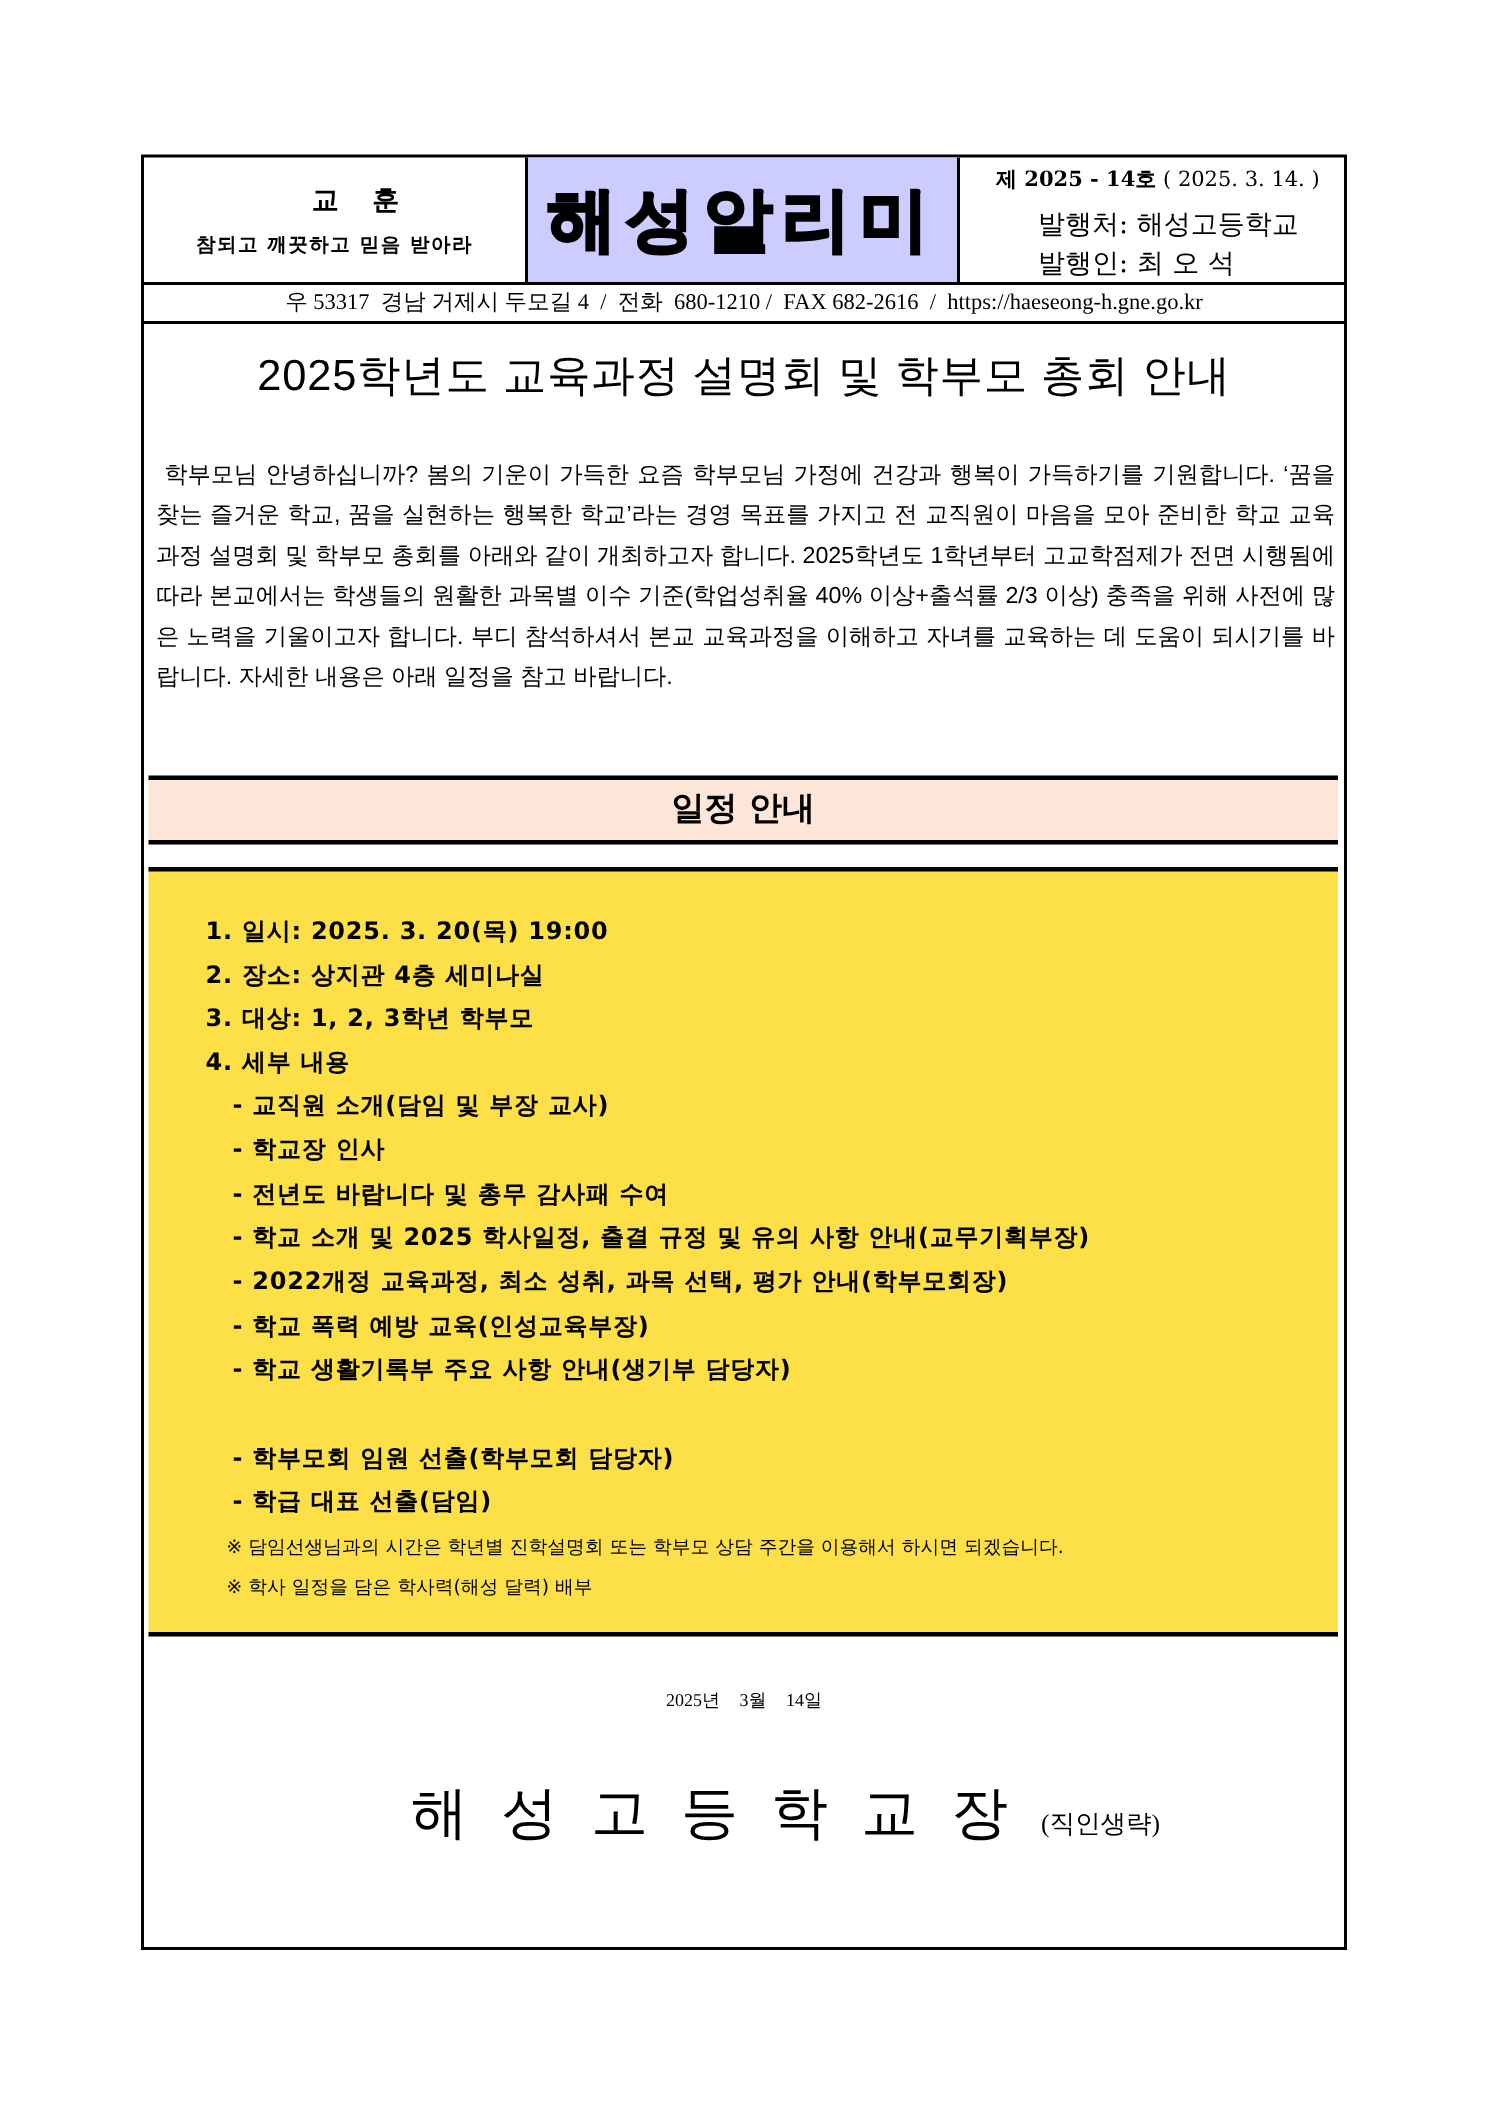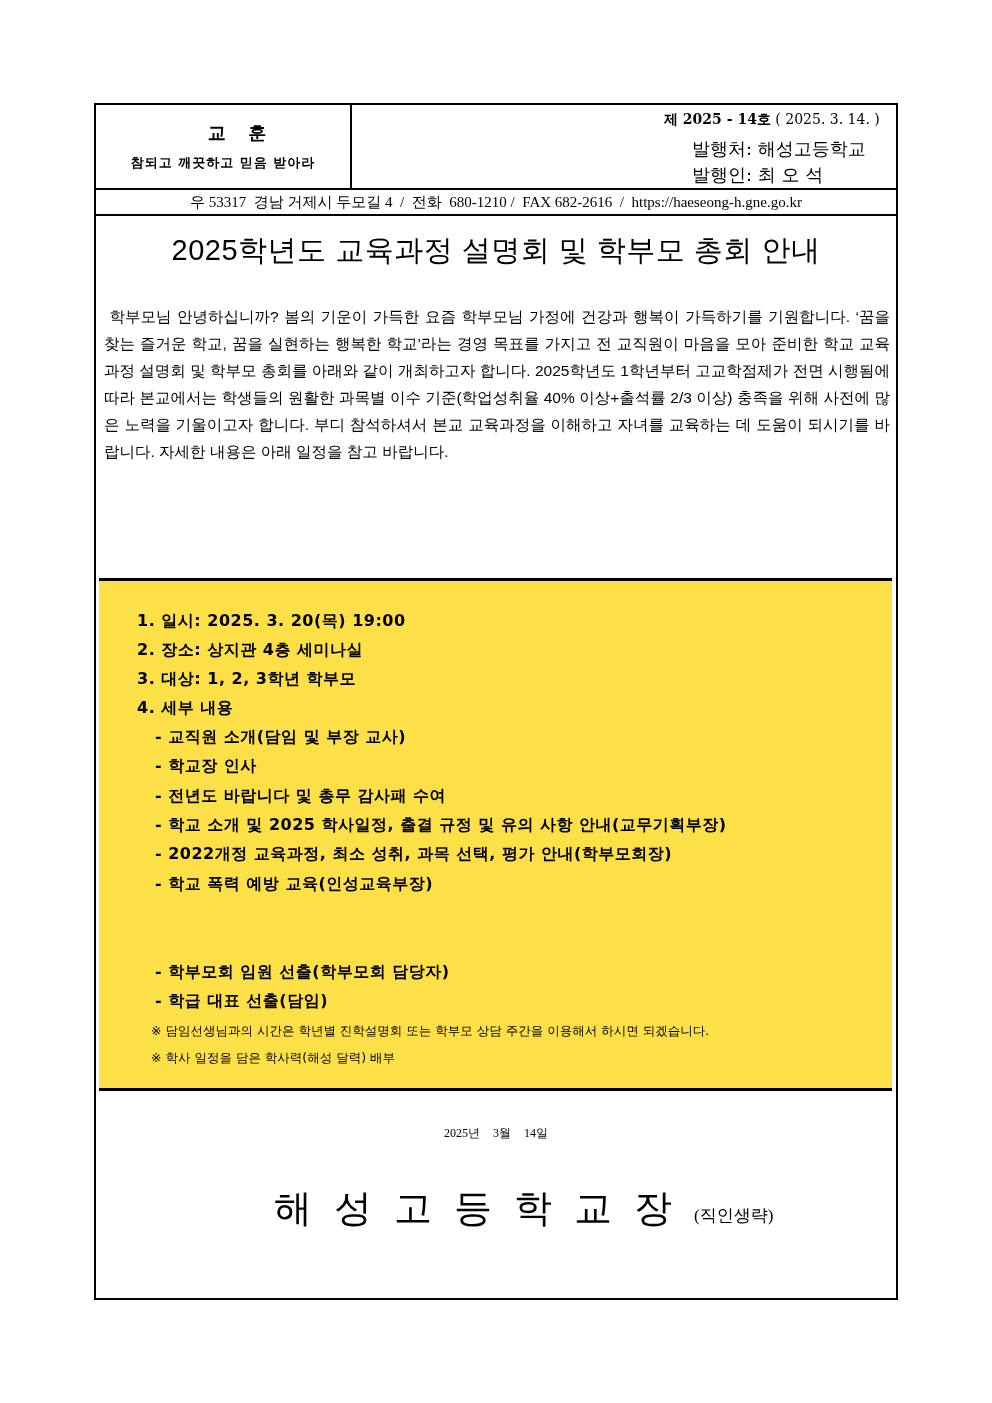--- a/index.html
+++ b/index.html
@@ -30,44 +30,49 @@
 </style>
 </head>
 <body>
 
 <div class="page">
   <div class="hdr">
     <div class="motto">
       <div class="t1">교 훈</div>
       <div class="t2">참되고 깨끗하고 믿음 받아라</div>
     </div>
+    <div class="masthead">
+      <span>해성알리미</span>
+    </div>
     <div class="issue">
       <div class="l1"><b>제 2025 - 14호</b> <span>( 2025. 3. 14. )</span></div>
       <div class="l2">발행처: 해성고등학교</div>
       <div class="l3">발행인: 최 오 석</div>
     </div>
   </div>
   <div class="addr">우 53317  경남 거제시 두모길 4  /  전화  680-1210 /  FAX 682-2616  /  https://haeseong-h.gne.go.kr</div>
 
   <div class="title">2025학년도 교육과정 설명회 및 학부모 총회 안내</div>
 
   <div class="intro">&nbsp;<span>학부모님 안녕하십니까? 봄의 기운이 가득한 요즘 학부모님 가정에 건강과 행복이 가득하기를 기원합니다. ‘꿈을 찾는 즐거운 학교, 꿈을 실현하는 행복한 학교’라는 경영 목표를 가지고 전 교직원이 마음을 모아 준비한 학교 교육과정 설명회 및 학부모 총회를 아래와 같이 개최하고자 합니다. 2025학년도 1학년부터 고교학점제가 전면 시행됨에 따라 본교에서는 학생들의 원활한 과목별 이수 기준(학업성취율 40% 이상+출석률 2/3 이상) 충족을 위해 사전에 많은 노력을 기울이고자  합니다. 부디 참석하셔서 본교 교육과정을 이해하고 자녀를 교육하는 데 도움이 되시기를 바랍니다. 자세한 내용은 아래 일정을 참고 바랍니다.</span></div>
 
+  <div class="sched-head">일정 안내</div>
 
   <div class="sched-box">
     <div class="item" style="top:30px">1. 일시: 2025. 3. 20(목) 19:00</div>
     <div class="item" style="top:59px">2. 장소: 상지관 4층 세미나실</div>
     <div class="item" style="top:88px">3. 대상: 1, 2, 3학년 학부모</div>
     <div class="item" style="top:117px">4. 세부 내용</div>
     <div class="sub" style="top:146px">- 교직원 소개(담임 및 부장 교사)</div>
     <div class="sub" style="top:175px">- 학교장 인사</div>
     <div class="sub" style="top:205px">- 전년도 바랍니다 및 총무 감사패 수여</div>
     <div class="sub" style="top:234px">- 학교 소개 및 2025 학사일정, 출결 규정 및 유의 사항 안내(교무기획부장)</div>
     <div class="sub" style="top:263px">- 2022개정 교육과정, 최소 성취, 과목 선택, 평가 안내(학부모회장)</div>
     <div class="sub" style="top:293px">- 학교 폭력 예방 교육(인성교육부장)</div>
+    <div class="sub" style="top:322px">- 학교 생활기록부 주요 사항 안내(생기부 담당자)</div>
     <div class="sub" style="top:381px">- 학부모회 임원 선출(학부모회 담당자)</div>
     <div class="sub" style="top:410px">- 학급 대표 선출(담임)</div>
     <div class="note" style="top:442px">※ 담임선생님과의 시간은 학년별 진학설명회 또는 학부모 상담 주간을 이용해서 하시면 되겠습니다.</div>
     <div class="note" style="top:469px">※ 학사 일정을 담은 학사력(해성 달력) 배부</div>
   </div>
 
   <div class="date">2025년  3월  14일</div>
   <div class="sign"><span>해성고등학교장</span><small>(직인생략)</small></div>
 </div>
 

